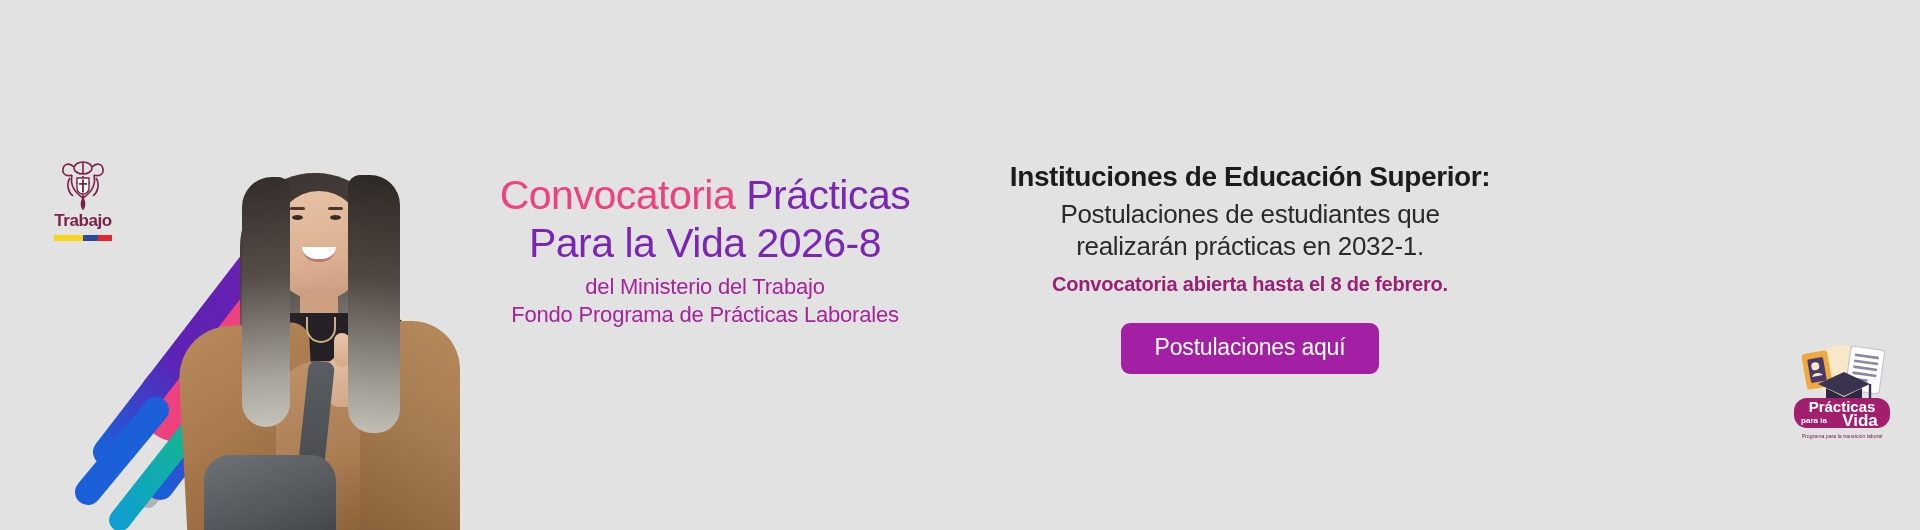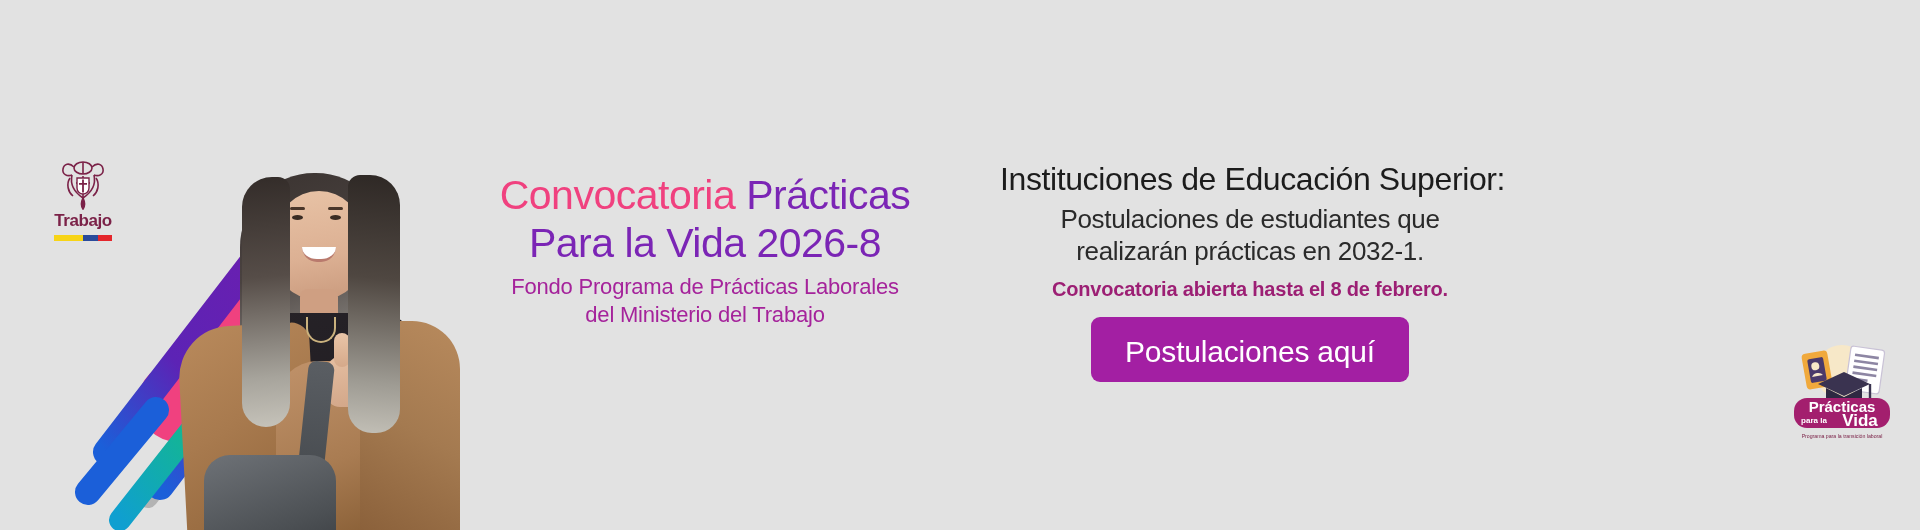--- a/index.html
+++ b/index.html
@@ -224,22 +224,22 @@
 
   
   .info {
     position: absolute;
     left: 1000px;
     top: 160px;
     width: 500px;
     text-align: center;
   }
   .i-title {
-    font-size: 32px;
-    font-weight: normal;
+    font-size: 28px;
+    font-weight: bold;
     color: #1c1c1c;
     letter-spacing: -0.4px;
     line-height: 1.22;
     white-space: nowrap;
   }
   .i-body {
     margin-top: 4px;
     font-size: 26px;
     line-height: 1.24;
     color: #2a2a2a;
@@ -248,25 +248,25 @@
   .i-deadline {
     margin-top: 10px;
     font-size: 20px;
     font-weight: bold;
     color: #9c1f74;
     letter-spacing: -0.2px;
     white-space: nowrap;
   }
   .cta {
     display: inline-block;
-    margin-top: 16px;
-    padding: 18px 34px 14px 34px;
+    margin-top: 27px;
+    padding: 12px 34px 14px 34px;
     background: #a31fa3;
     color: #ffffff;
-    font-size: 30px;
+    font-size: 23px;
     letter-spacing: -0.2px;
     border: none;
     border-radius: 9px;
     cursor: pointer;
     font-family: "Liberation Sans", sans-serif;
     line-height: 1.1;
   }
 
   
   .program-logo {
@@ -362,22 +362,22 @@
       <i class="flag-y"></i>
       <i class="flag-b"></i>
       <i class="flag-r"></i>
     </div>
   </div>
 
   <div class="headline">
     <div class="h-line1"><span class="h-pink">Convocatoria </span><span class="h-purple">Prácticas</span></div>
     <div class="h-line2">Para la Vida 2026-8</div>
     <div class="h-sub">
+      <div>del Ministerio del Trabajo</div>
       <div>Fondo Programa de Prácticas Laborales</div>
-      <div>del Ministerio del Trabajo</div>
     </div>
   </div>
 
   <div class="info">
     <div class="i-title">Instituciones de Educación Superior:</div>
     <div class="i-body">
       <div>Postulaciones de estudiantes que</div>
       <div>realizarán prácticas en 2032-1.</div>
     </div>
     <div class="i-deadline">Convocatoria abierta hasta el 8 de febrero.</div>

